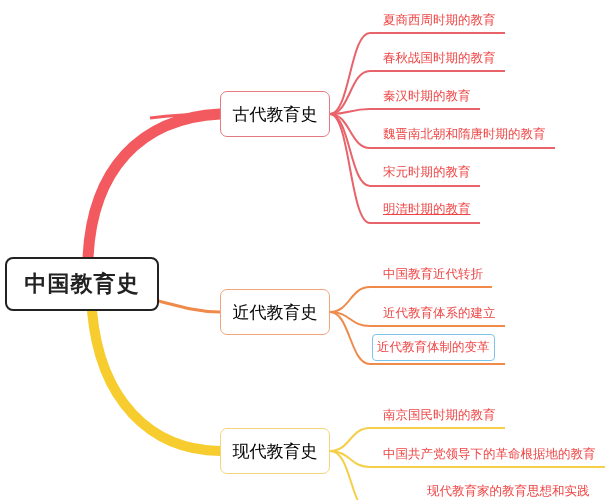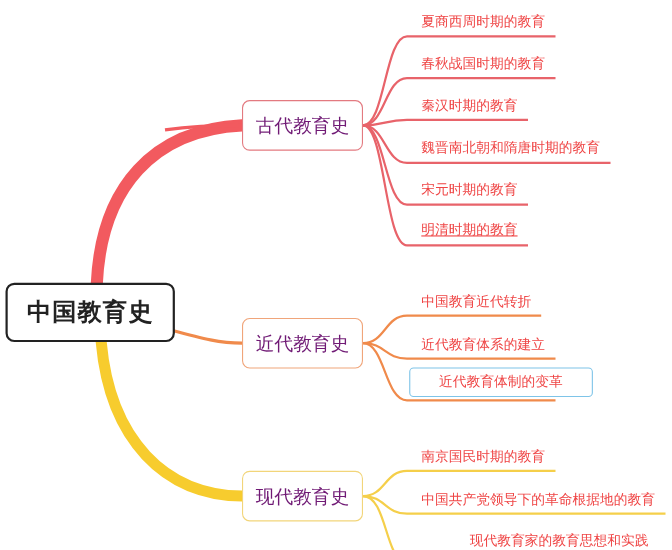--- a/index.html
+++ b/index.html
@@ -5,26 +5,26 @@
     html, body { margin:0; padding:0; background:#ffffff; }
     body { width:611px; height:500px; position:relative; overflow:hidden;
            font-family:"DejaVu Sans", sans-serif; }
     svg.links { position:absolute; left:0; top:0; width:611px; height:500px; }
     .root { position:absolute; left:5px; top:257px; width:154px; height:54px;
             border:2px solid #222; border-radius:8px; background:#fff;
             box-sizing:border-box; display:flex; align-items:center; justify-content:center;
             font-size:22px; font-weight:bold; color:#222; letter-spacing:1px; }
     .branch { position:absolute; width:110px; height:46px; box-sizing:border-box;
               border-radius:7px; background:#fff; display:flex; align-items:center;
-              justify-content:center; font-size:17px; color:#701a75; }
+              justify-content:center; font-size:17px; color:#000000; }
     .b0 { left:220px; top:91px; border:1.5px solid #e37a80; }
     .b1 { left:220px; top:289px; border:1.5px solid #f0a57a; }
     .b2 { left:220px; top:428px; border:1.5px solid #f2d57a; }
     .leaf { position:absolute; font-size:12.5px; color:#ef4444; white-space:nowrap; }
-    .leaf.sel { border:1.5px solid #7ec4e8; border-radius:4px; padding:4px 26px; background:#fff; }
+    .leaf.sel { border:1.5px solid #7ec4e8; border-radius:4px; padding:4px 4px; background:#fff; }
   </style>
 </head>
 <body>
 
 <svg class="links" viewBox="0 0 611 500">
 
   <path d="M88,258 C92,170 140,118 220,114" fill="none" stroke="#f25a5f" stroke-width="11" stroke-linecap="round"></path>
   <path d="M150,118 C180,114 200,114 220,114" fill="none" stroke="#f25a5f" stroke-width="3"></path>
 
   <path d="M155,300 C185,308 200,312 220,312" fill="none" stroke="#f08a4b" stroke-width="3"></path>

